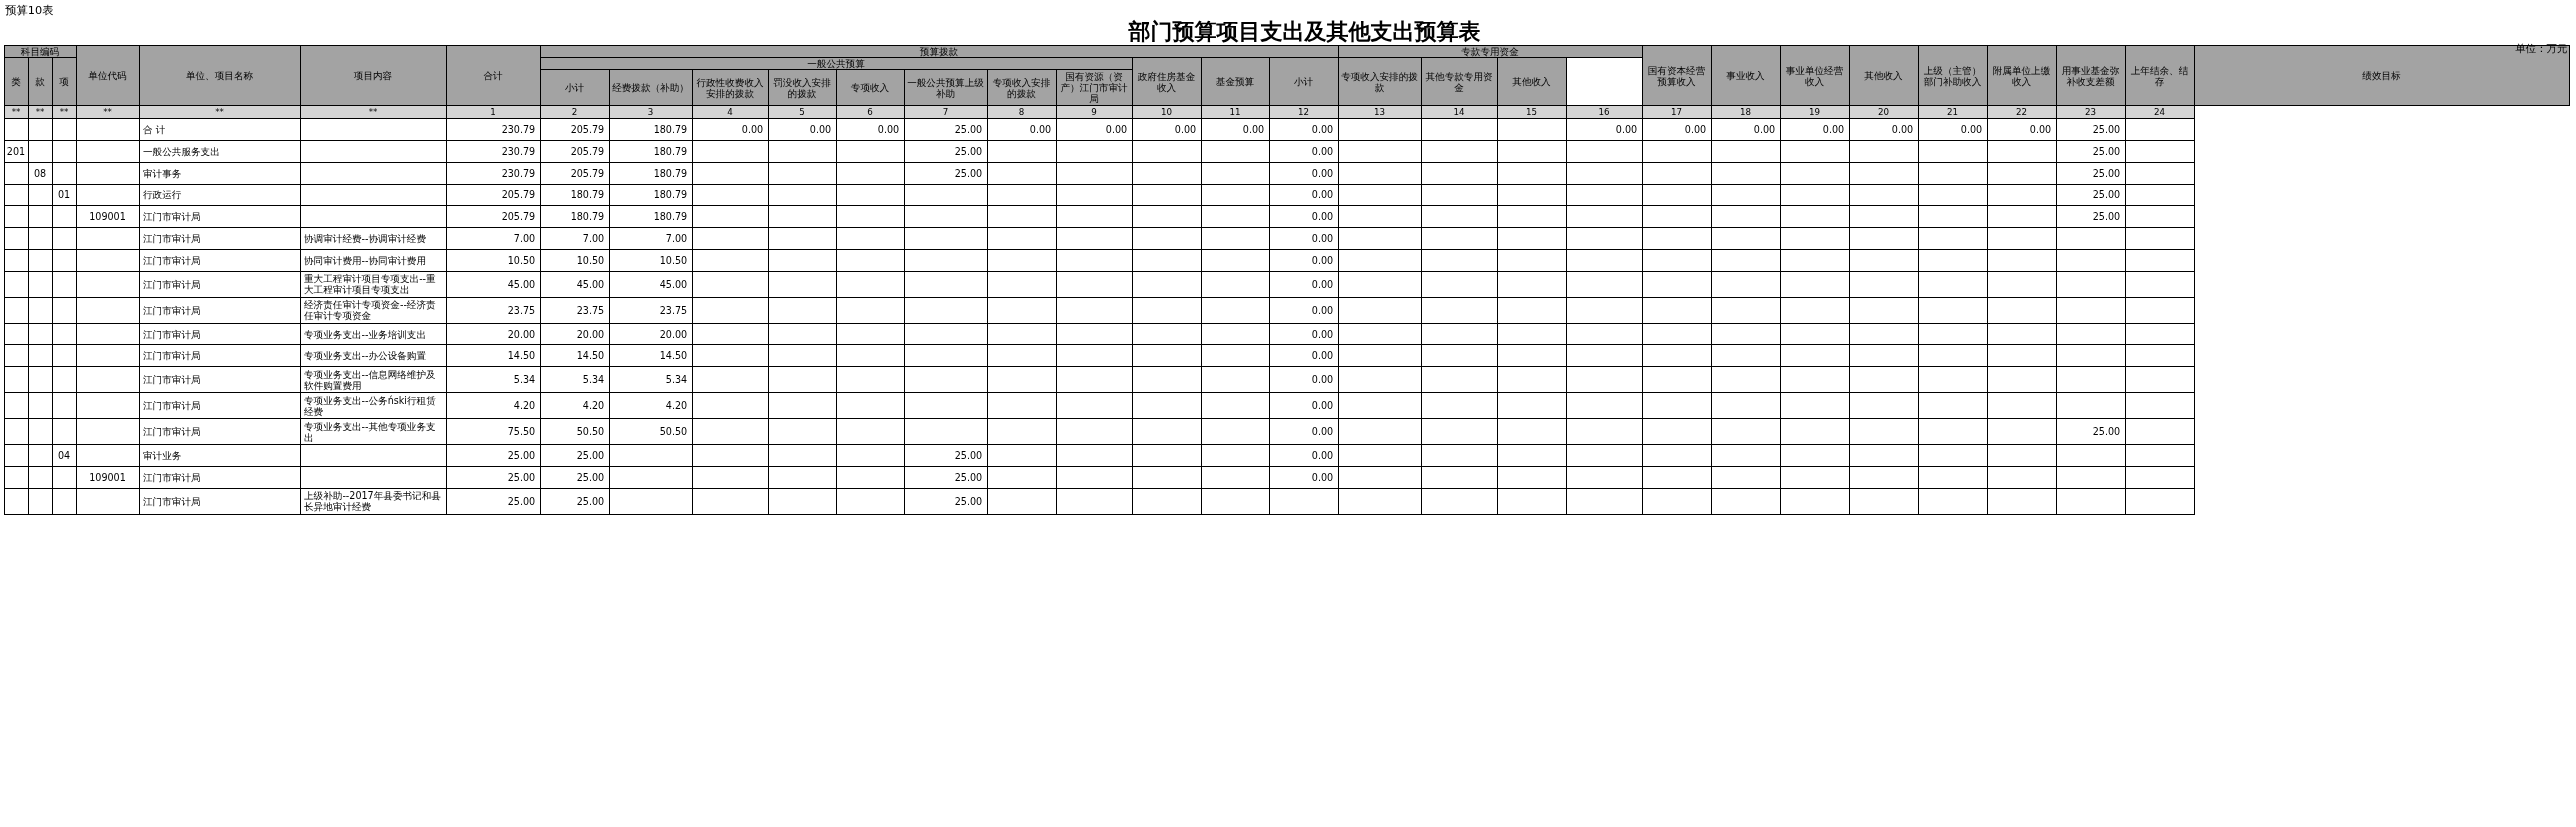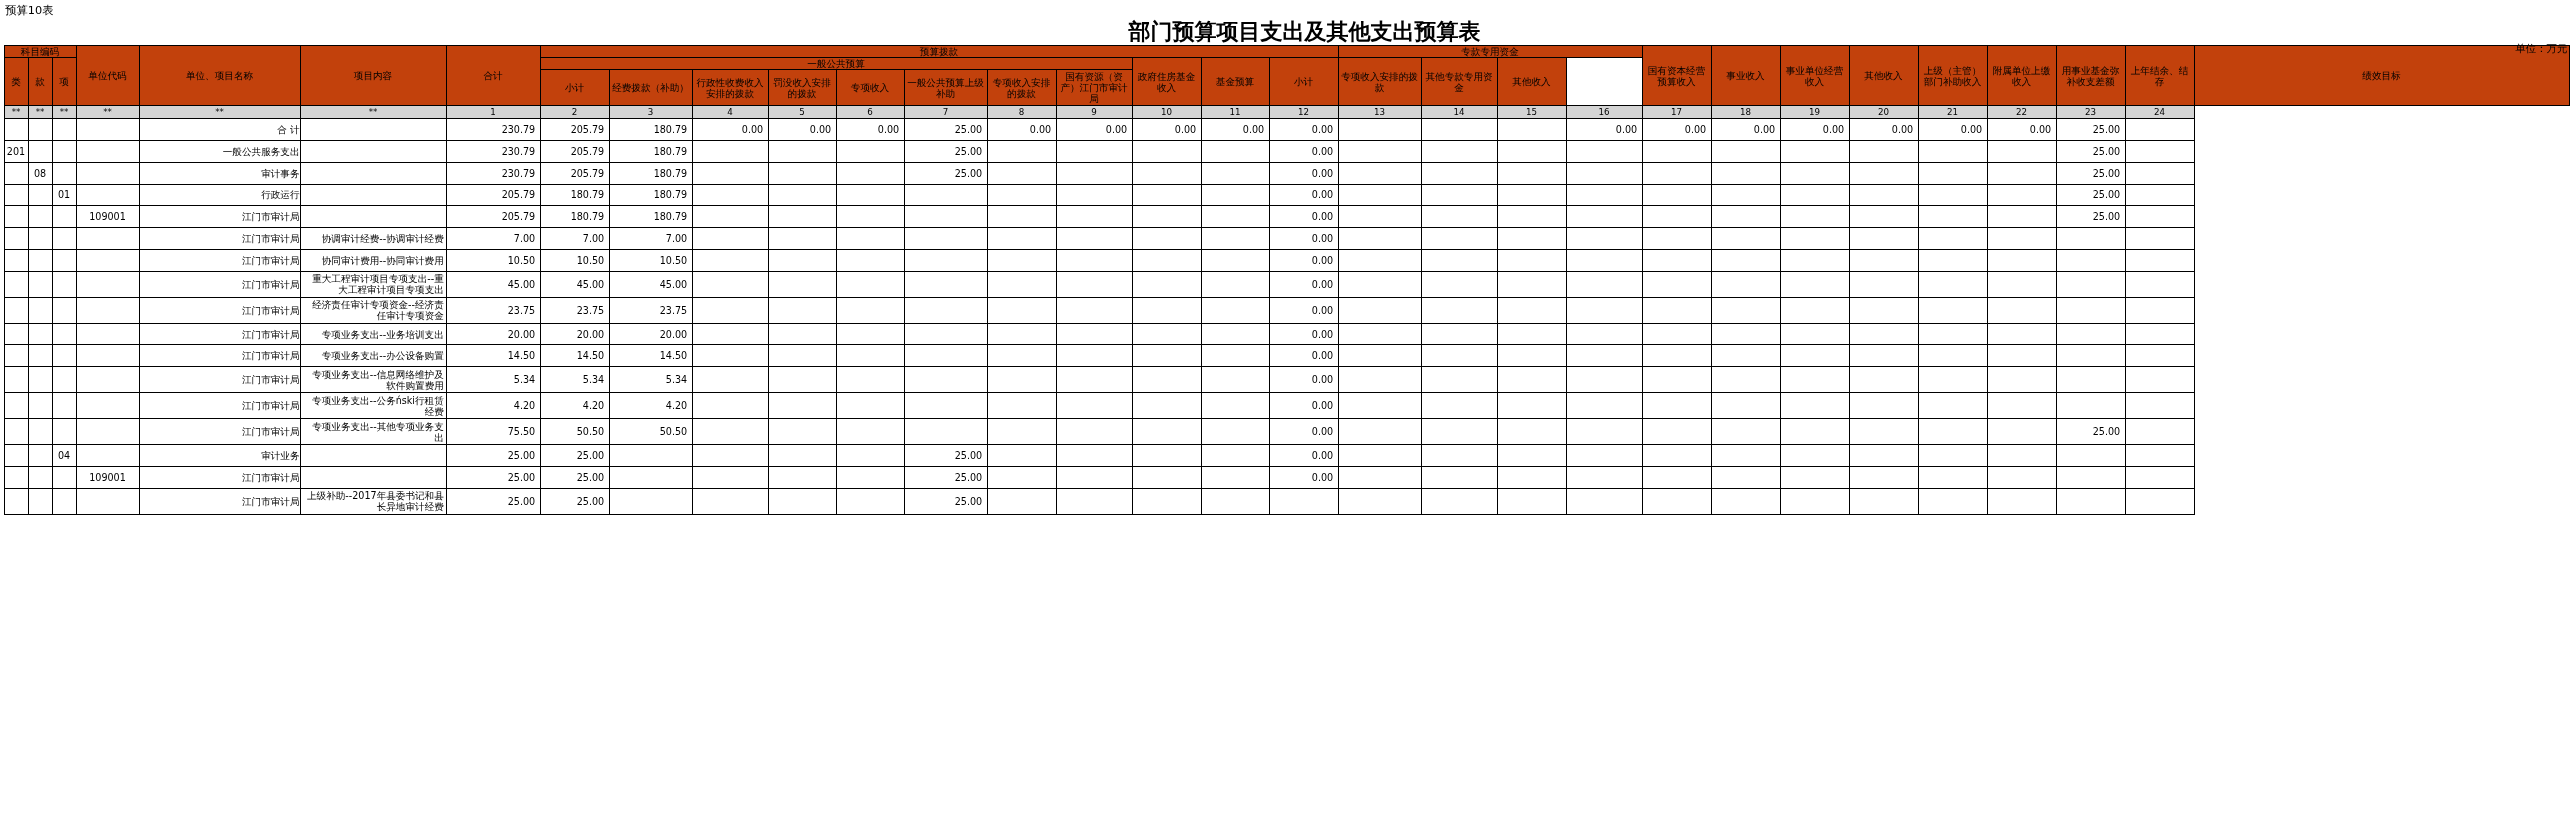--- a/index.html
+++ b/index.html
@@ -6,24 +6,24 @@
   body{font-family:"DejaVu Sans","Liberation Sans",sans-serif;font-size:9.6px;color:#000;}
   .page{width:2576px;height:812px;position:relative;overflow:hidden;}
   .form-tag{font-size:11.3px;padding:2.6px 3.5px 1.7px 5.2px;}
   .title-row{position:relative;height:26px;padding-left:33px;}
   .doc-title{text-align:center;font-size:22px;font-weight:bold;line-height:26px;}
   .subline{font-size:11.3px;padding:1.7px 0 1.7px 5.2px;}
   .unit-line{position:absolute;right:8.7px;top:22.6px;font-size:10.4px;}
   table{border-collapse:collapse;table-layout:fixed;width:2566px;margin-left:3.5px;}
   td,th{border:0.9px solid #000;font-size:9.6px;padding:0;text-align:center;vertical-align:middle;line-height:1.15;}
   thead td{background:#d4d4d4;font-weight:normal;}
-  .hdr-main{background:#c2410c;}
+  .hdr-main{background:#a3a3a3;}
   .num-row td{background:#d4d4d4;height:12px;font-size:8.7px;}
   tbody td{height:19px;background:#ffffff;}
-  td.txt{text-align:right;padding-left:3.5px;}
+  td.txt{text-align:left;padding-left:3.5px;}
   td.num{text-align:right;padding-right:4.3px;}
   .tall{height:26px;}
   .ind0{padding-left:5.2px;}
   .ind1{padding-left:12px;}
   .ind2{padding-left:19px;}
   .wrapcell{white-space:normal;word-break:break-all;line-height:1.15;padding:0.9px 1.7px;}
   .vhdr{font-size:9.6px;}
 </style>
 </head>
 <body>

